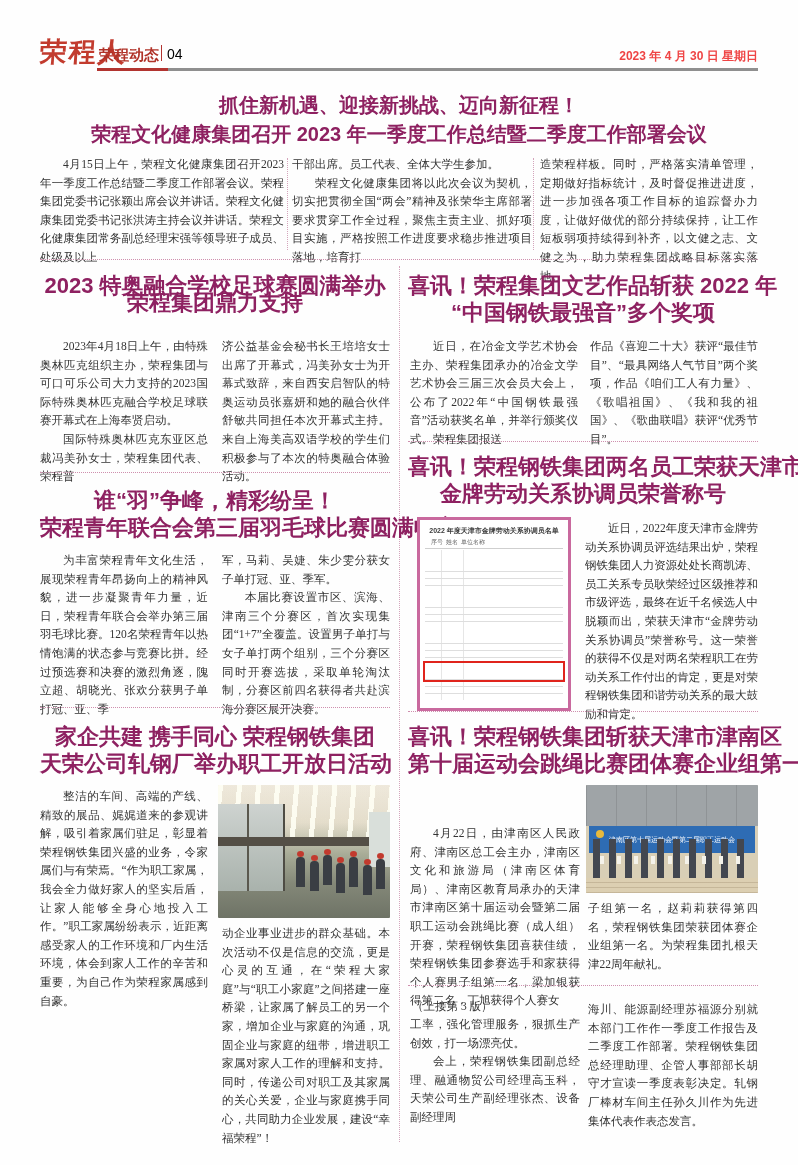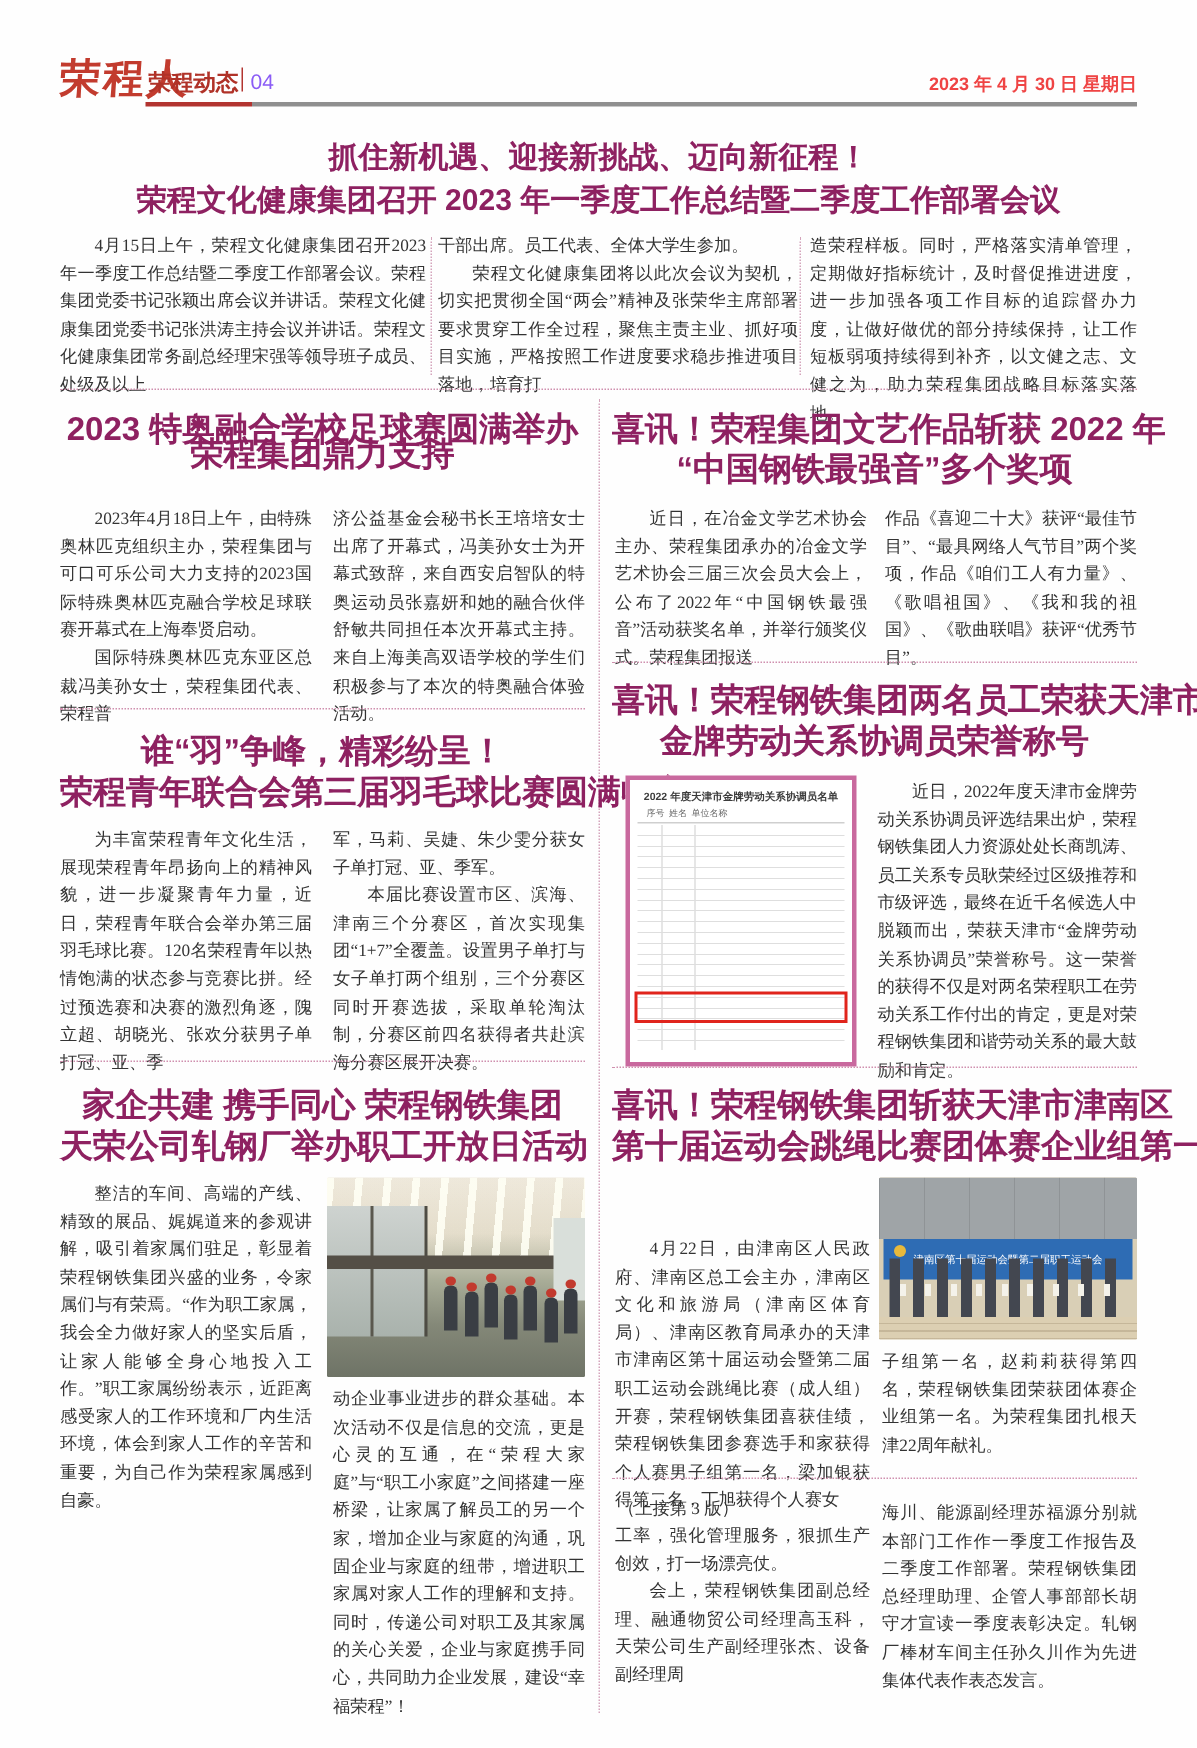--- a/index.html
+++ b/index.html
@@ -11,21 +11,21 @@
   .htitle{font-family:"Liberation Sans","DejaVu Sans",sans-serif;font-weight:bold;
           color:#8e2161;text-align:center;white-space:nowrap;}
   .t-main{font-size:20px;line-height:29px;}
   .t-sub{font-size:22px;line-height:27px;}
   .dot-h{border-top:1px dotted #cf8fae;height:0;}
   .dot-v{border-left:1px dotted #d4a4bb;width:0;}
   .mast-logo{font-size:27px;font-weight:bold;color:#c23b2e;letter-spacing:2px;
              font-family:"Liberation Serif","DejaVu Serif",serif;transform:skewX(-4deg);}
   .mast-section{font-size:15px;font-weight:bold;color:#b03228;
                 font-family:"Liberation Sans","DejaVu Sans",sans-serif;}
-  .mast-pageno{font-size:14px;color:#8b5cf6;font-family:"Liberation Sans","DejaVu Sans",sans-serif;}
+  .mast-pageno{font-size:14px;color:#000000;font-family:"Liberation Sans","DejaVu Sans",sans-serif;}
   .mast-date{font-size:12px;font-weight:bold;color:#ef4444;
              font-family:"Liberation Sans","DejaVu Sans",sans-serif;}
   .vbar{width:0;border-left:1.5px solid #b23430;height:16px;}
   .rule-red{height:3px;background:#b23430;}
   .rule-gray{height:3px;background:#8f8f8f;}
   .photo{position:absolute;overflow:hidden;border-radius:1px;}
   
   .ph1{background:linear-gradient(180deg,#efe9dc 0%,#e4ddcb 28%,#a8ac97 52%,#848878 74%,#6e7366 100%);}
   .ph1 .lights{position:absolute;left:0;top:0;right:0;height:42%;
       background:repeating-linear-gradient(95deg,rgba(255,255,244,.9) 0 5px,rgba(232,226,206,.05) 5px 19px);}

